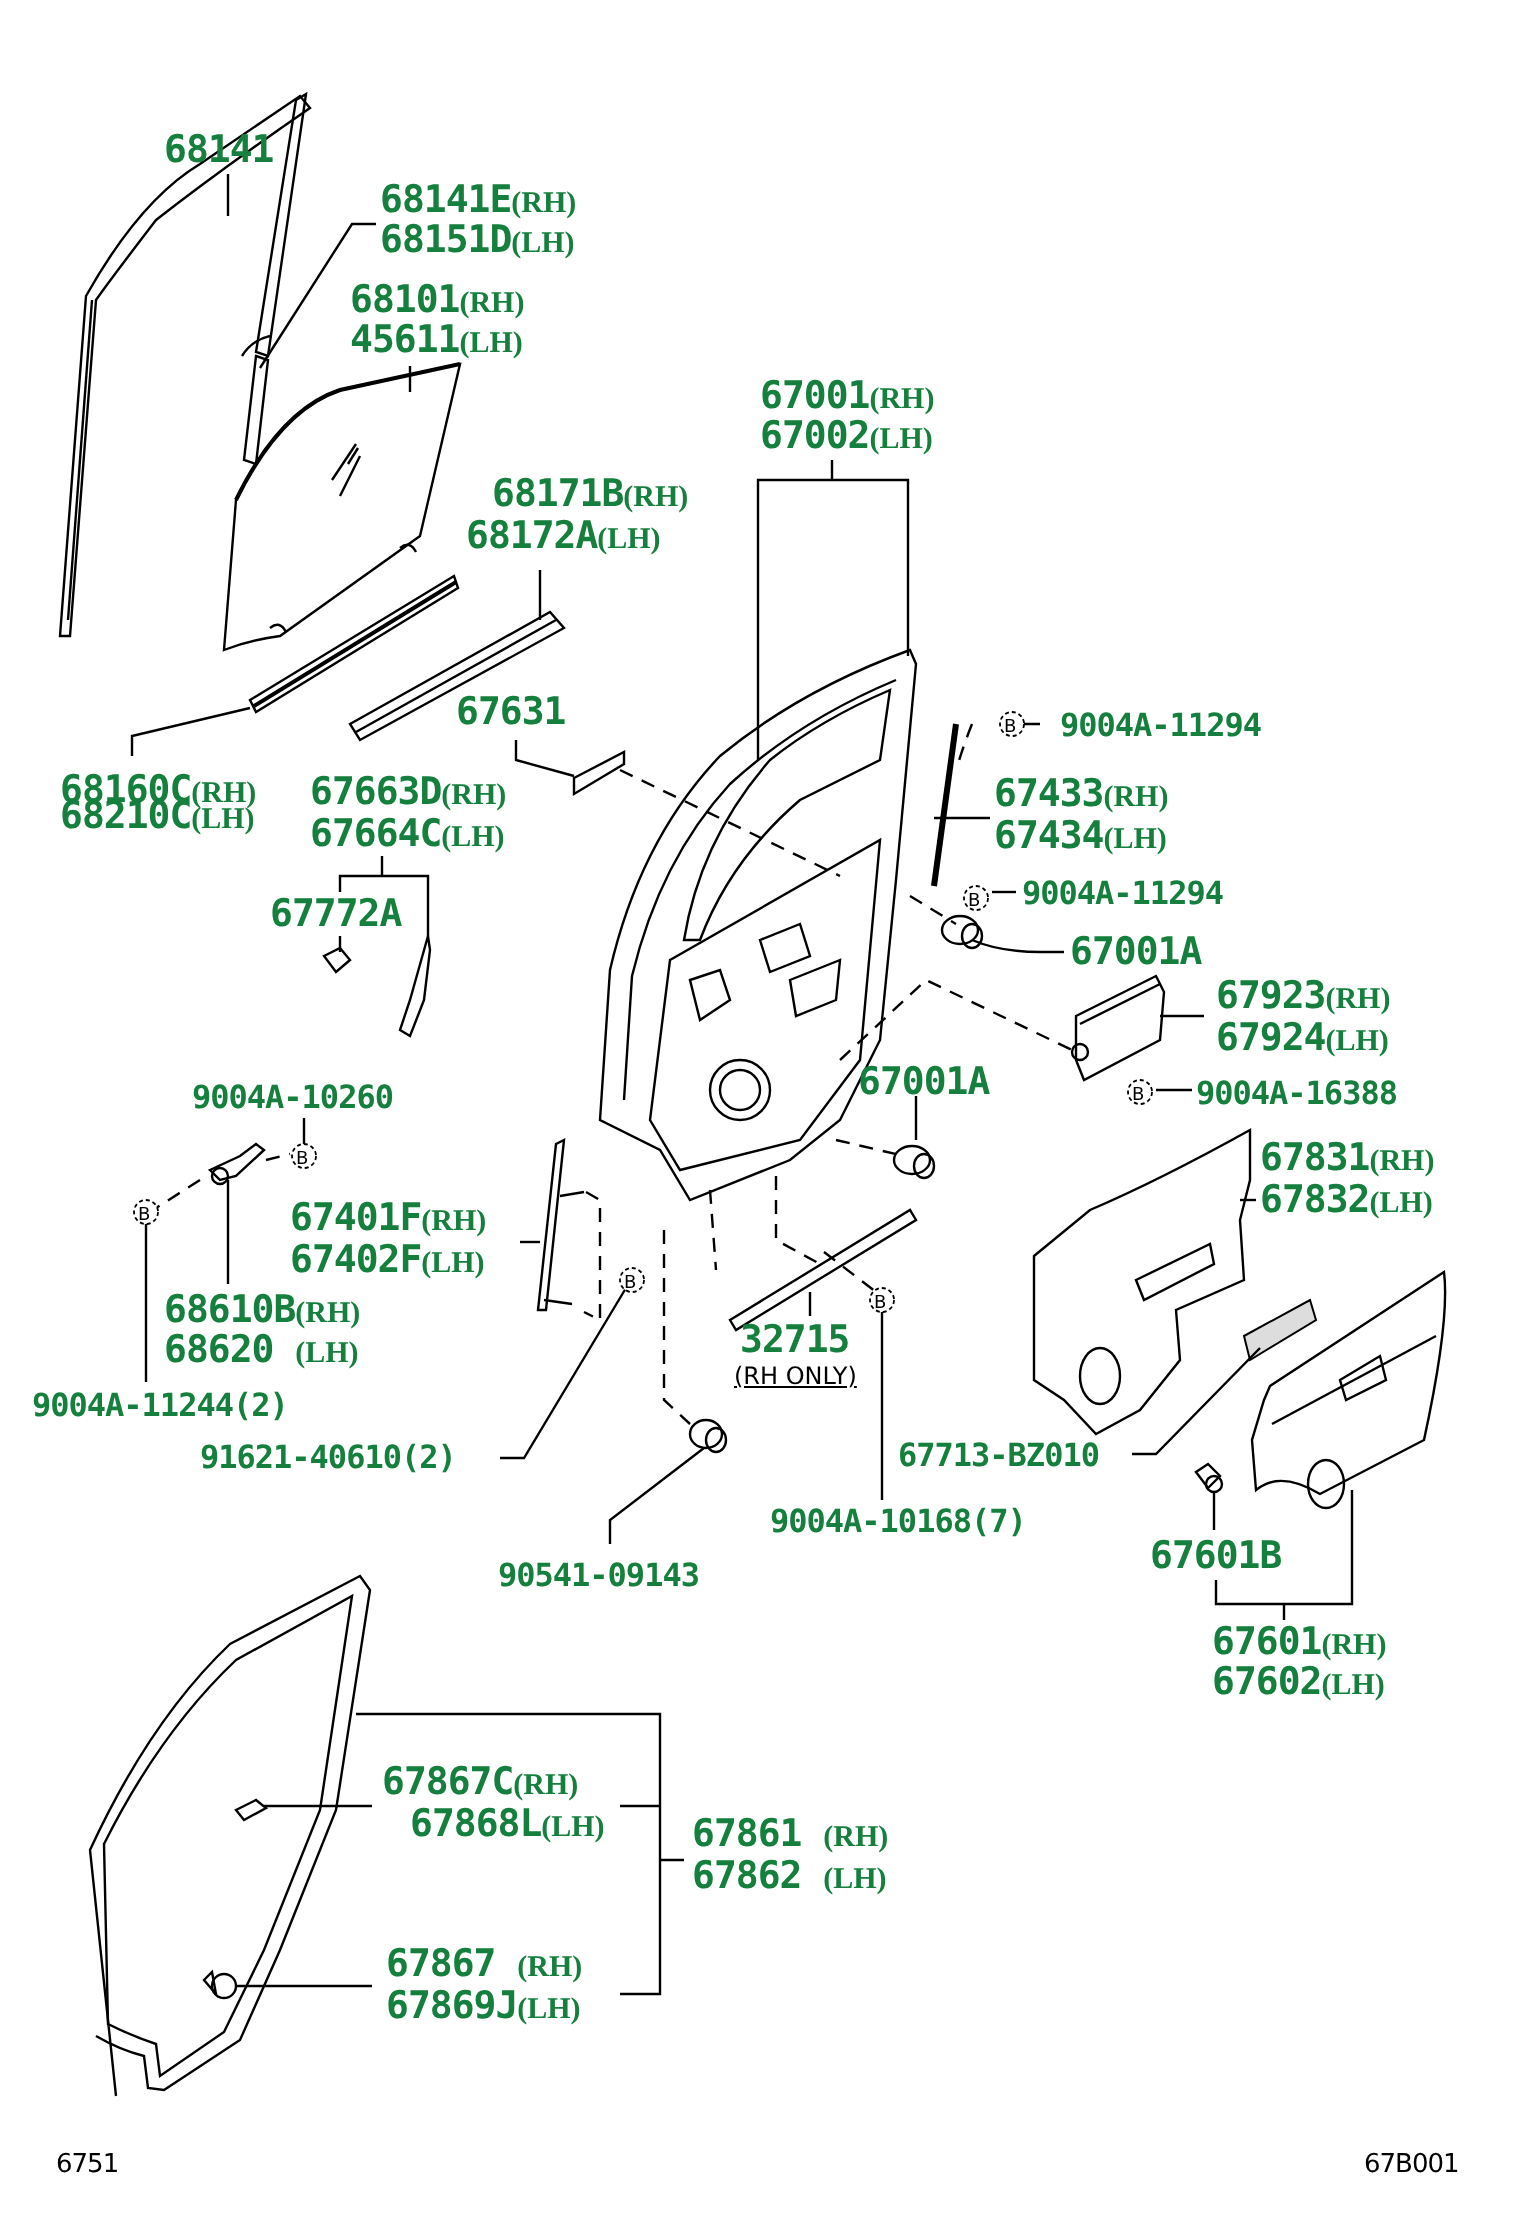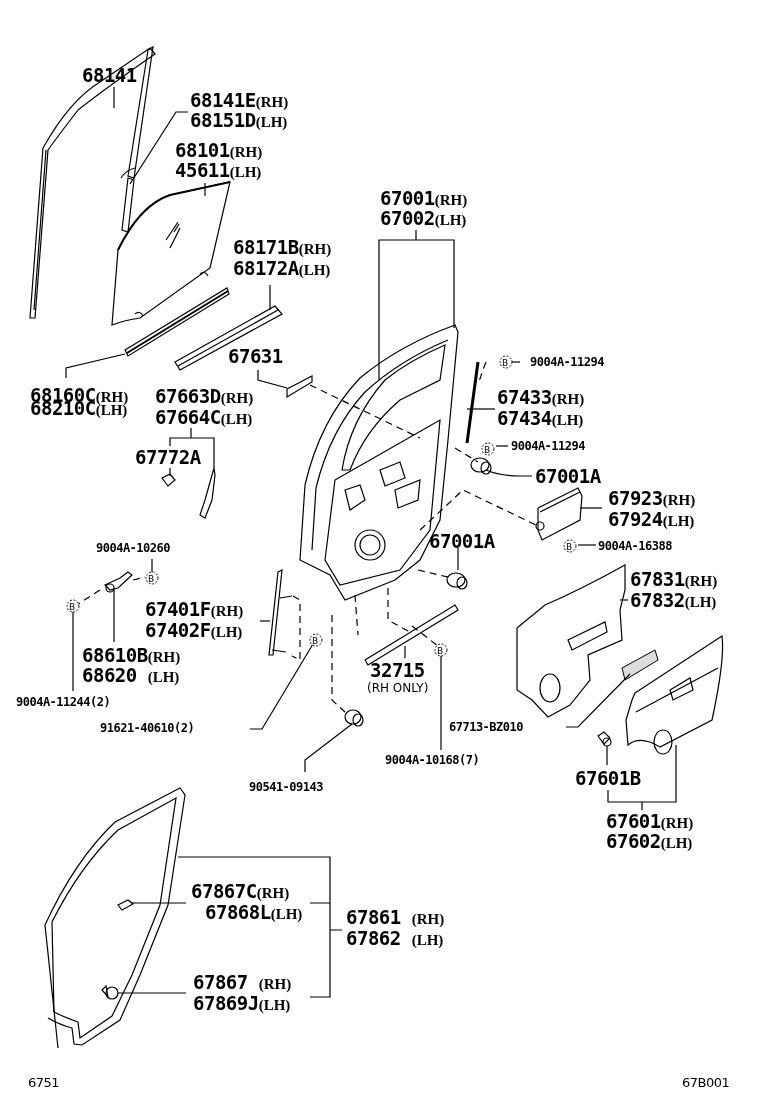--- a/index.html
+++ b/index.html
@@ -1,21 +1,21 @@
 <!DOCTYPE html>
 <html><head>
 <meta charset="utf-8">
 <style>
   html, body { margin: 0; padding: 0; background: #ffffff; }
   body { width: 760px; height: 1112px; position: relative; overflow: hidden; }
   #diagram { position: absolute; left: 0; top: 0; width: 760px; height: 1112px; }
-  .lbl { position: absolute; font-family: "DejaVu Sans Mono", monospace; font-weight: bold; color: #000000; font-size: 19px; line-height: 21px; white-space: pre; letter-spacing: -0.5px; }
+  .lbl { position: absolute; font-family: "DejaVu Sans Mono", monospace; font-weight: bold; color: #15803d; font-size: 19px; line-height: 21px; white-space: pre; letter-spacing: -0.5px; }
   .lbl .sfx { font-family: "Liberation Serif", serif; font-weight: bold; font-size: 15px; letter-spacing: 0px; }
-  .lbl.small { font-size: 12px; line-height: 19px; }
-  .note { position: absolute; font-family: "DejaVu Sans", sans-serif; font-size: 12px; color: #000; white-space: pre; }
+  .lbl.small { font-size: 16px; line-height: 19px; }
+  .note { position: absolute; font-family: "DejaVu Sans", sans-serif; font-size: 12px; color: #000; white-space: pre; text-decoration: underline; }
   .foot { position: absolute; font-family: "DejaVu Sans", sans-serif; font-size: 13px; color: #000; letter-spacing: -0.5px; text-align: center; }
   svg { position: absolute; left: 0; top: 0; }
   .part { fill: none; stroke: #000; stroke-width: 1.2; }
   .thick { fill: none; stroke: #000; stroke-width: 3; }
   .lead { fill: none; stroke: #000; stroke-width: 1.2; }
   .dash { fill: none; stroke: #000; stroke-width: 1.2; stroke-dasharray: 7 5; }
   .bcirc { fill: #fff; stroke: #000; stroke-width: 0.9; stroke-dasharray: 2 1.5; }
   .btxt { font-family: "DejaVu Sans", sans-serif; font-size: 9px; }
   .fillgray { fill: #ddd; stroke: #000; stroke-width: 1; }
 </style>
@@ -217,21 +217,21 @@
 </svg>
 
 <div class="lbl" style="left:82px;top:65px"><span>68141</span></div>
 
 <div class="lbl" style="left:190px;top:90px"><span>68141E</span><span class="sfx">(RH)</span></div>
 <div class="lbl" style="left:190px;top:110px"><span>68151D</span><span class="sfx">(LH)</span></div>
 
 <div class="lbl" style="left:175px;top:140px"><span>68101</span><span class="sfx">(RH)</span></div>
 <div class="lbl" style="left:175px;top:160px"><span>45611</span><span class="sfx">(LH)</span></div>
 
-<div class="lbl" style="left:233px;top:237px"><span>68171B</span><span class="sfx">(RH)</span></div>
+<div class="lbl" style="left:246px;top:237px"><span>68171B</span><span class="sfx">(RH)</span></div>
 <div class="lbl" style="left:233px;top:258px"><span>68172A</span><span class="sfx">(LH)</span></div>
 
 <div class="lbl" style="left:30px;top:385px"><span>68160C</span><span class="sfx">(RH)</span></div>
 <div class="lbl" style="left:30px;top:398px"><span>68210C</span><span class="sfx">(LH)</span></div>
 
 <div class="lbl" style="left:228px;top:346px"><span>67631</span></div>
 
 <div class="lbl" style="left:155px;top:386px"><span>67663D</span><span class="sfx">(RH)</span></div>
 <div class="lbl" style="left:155px;top:407px"><span>67664C</span><span class="sfx">(LH)</span></div>
 

